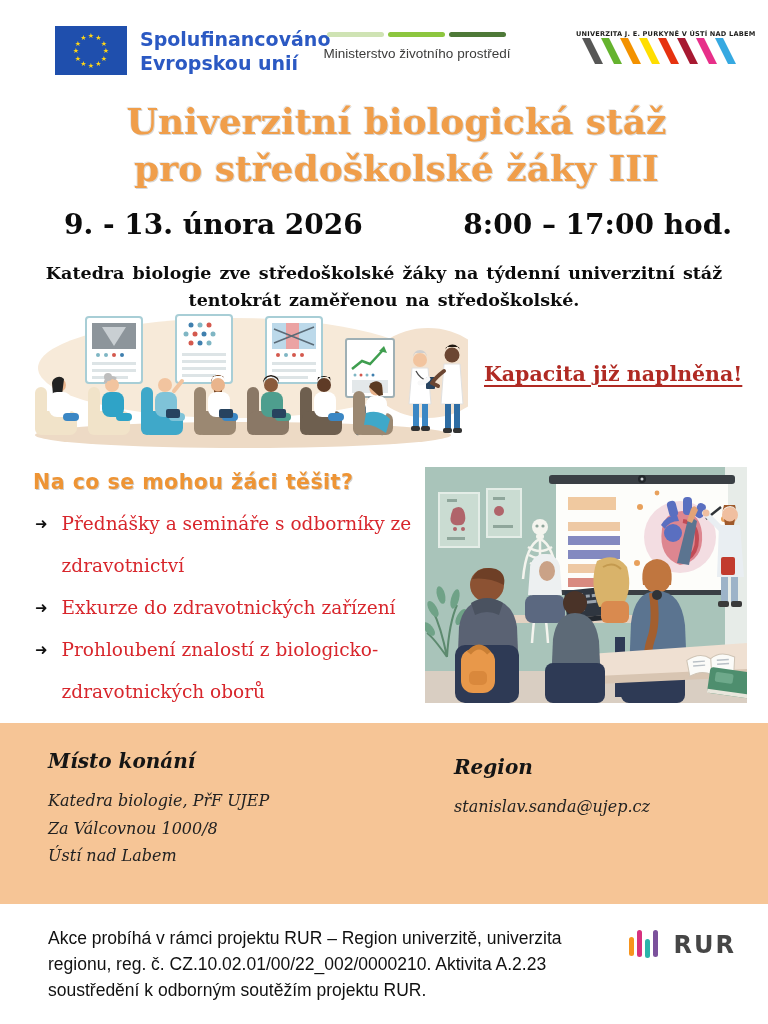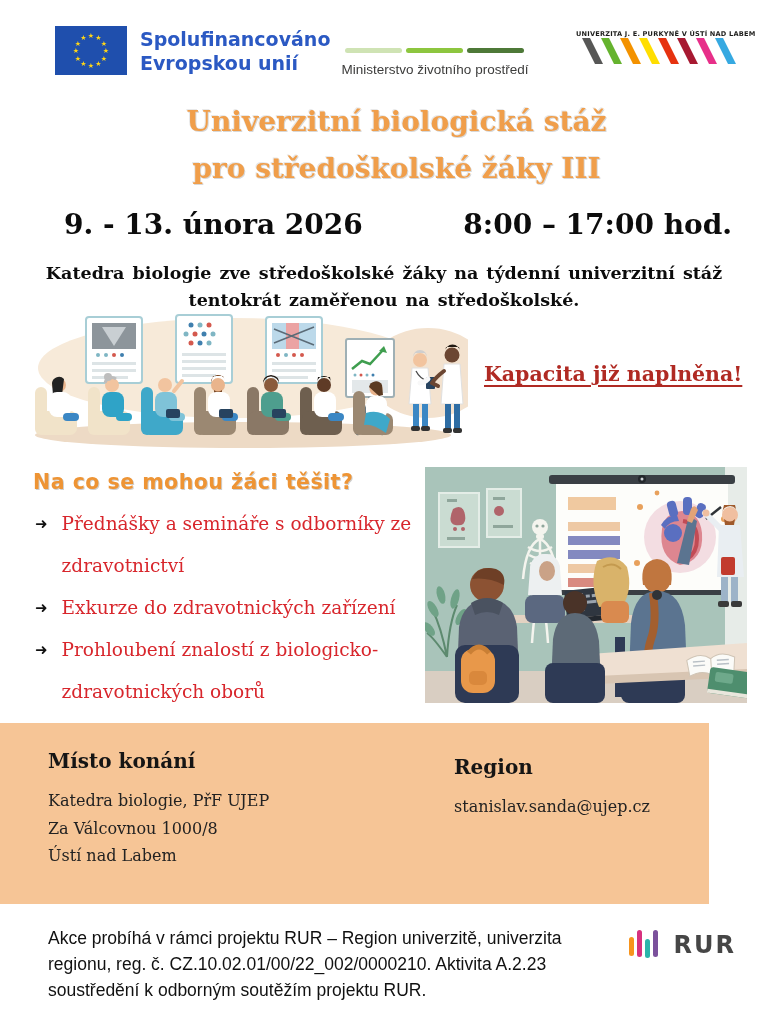--- a/index.html
+++ b/index.html
@@ -10,30 +10,30 @@
   *{margin:0;padding:0;box-sizing:border-box;}
   html,body{background:#fff;}
   .page{position:relative;width:768px;height:1024px;margin:0 auto;background:#fff;overflow:hidden;
          font-family:"DejaVu Serif",serif;}
 
   
   .logos{position:absolute;top:24px;left:0;width:768px;height:70px;}
   .eu-logo{position:absolute;left:54px;top:2px;display:flex;align-items:center;gap:12px;}
   .eu-text{color:var(--eu-text-blue);font-family:"DejaVu Sans",sans-serif;font-weight:bold;
            font-size:19px;line-height:24px;}
-  .ministry-logo{position:absolute;left:340px;top:8px;width:190px;text-align:center;margin-top:16px;}
+  .ministry-logo{position:absolute;left:322px;top:8px;width:190px;text-align:center;}
   .ministry-bars{display:block;margin:0 auto 8px auto;}
   .ministry-label{font-family:"Liberation Sans",sans-serif;color:#3c3c3b;font-size:13.5px;}
   .uni-logo{position:absolute;right:22px;top:6px;width:170px;text-align:center;}
   .uni-label{font-family:"DejaVu Sans",sans-serif;font-weight:bold;font-size:6.6px;color:#1d1d1b;
              letter-spacing:.2px;white-space:nowrap;}
 
   
   .title{position:absolute;top:98px;left:0;width:768px;text-align:center;
-         color:var(--title-orange);font-weight:bold;font-size:28px;line-height:47px;
+         color:var(--title-orange);font-weight:bold;font-size:36px;line-height:47px;
          text-shadow:1px 1px 0 #d8d8d8, -1px -1px 0 #e8e8e8;padding-left:25px;}
 
   
   .daterow{position:absolute;top:208px;left:0;width:768px;font-weight:bold;font-size:28px;color:#0c0c0c;}
   .daterow .dates{position:absolute;left:64px;}
   .daterow .time{position:absolute;right:36px;}
 
   
   .intro{position:absolute;top:260px;left:34px;width:700px;text-align:center;
          font-weight:bold;font-size:17.5px;line-height:27px;color:#0c0c0c;word-spacing:2px;}
@@ -47,21 +47,21 @@
   
   .expect-heading{position:absolute;top:470px;left:33px;font-family:"DejaVu Sans",sans-serif;
             font-weight:bold;font-size:20.5px;color:var(--heading-orange);
             text-shadow:1px 1px 0 #cfcfcf;letter-spacing:.5px;}
   .expect-list{position:absolute;top:503px;left:35px;width:400px;list-style:none;}
   .expect-list li{display:flex;gap:14px;color:var(--list-red);font-size:18.5px;line-height:42px;}
   .expect-list .bullet{color:#111;font-family:"DejaVu Sans",sans-serif;font-size:15px;flex:0 0 auto;}
   .classroom-wrap{position:absolute;top:467px;left:425px;width:322px;height:236px;}
 
   
-  .band{position:absolute;top:723px;left:0;width:709px;height:181px;background:var(--band-peach);}
+  .band{position:absolute;top:723px;left:0;width:768px;height:181px;background:var(--band-peach);font-style:italic;}
   .venue{position:absolute;left:48px;top:26px;}
   .venue h3,.contact h3{font-size:20px;font-weight:bold;color:#151515;margin-bottom:14px;}
   .venue p,.contact p{font-size:16px;line-height:27.5px;color:#222;}
   .contact{position:absolute;left:454px;top:32px;}
 
   
   .footer-note{position:absolute;top:925px;left:48px;width:572px;
             font-family:Liberation Sans, sans-serif;font-size:17.5px;line-height:26px;color:#111;}
   .rur-logo{position:absolute;top:928px;right:32px;display:flex;align-items:center;gap:15px;}
   .rur-text{font-family:"DejaVu Sans",sans-serif;font-weight:bold;font-size:24px;

